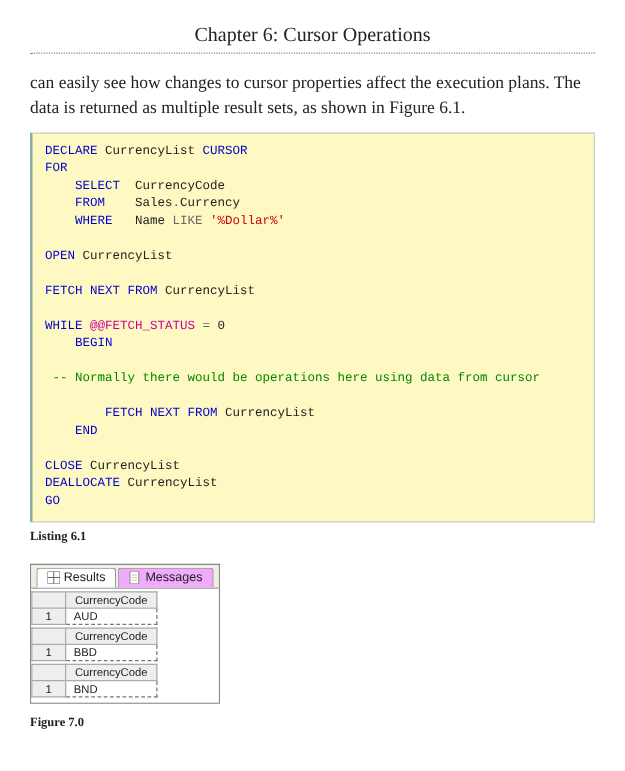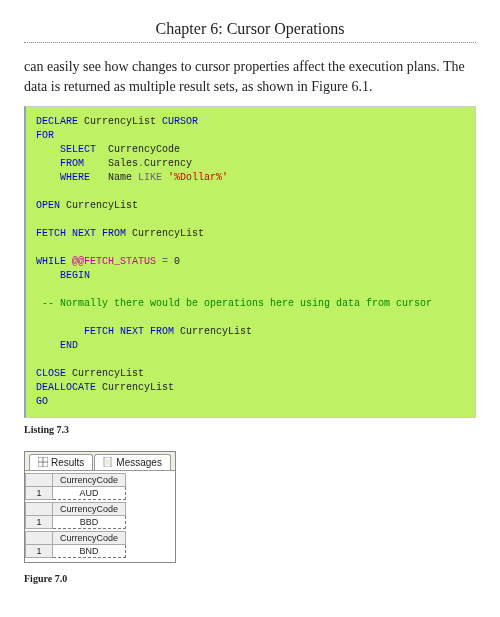--- a/index.html
+++ b/index.html
@@ -20,21 +20,21 @@
     border: none;
     border-top: 1px dotted #888;
     margin: 0 0 14px 0;
   }
   .intro-text {
     font-size: 14px;
     line-height: 1.45;
     margin-bottom: 8px;
   }
   .code-block {
-    background: #bef264;
+    background: #fef9c3;
     border: 1px solid #ccc;
     border-left: 2px solid #8aa;
     padding: 8px 10px;
     font-family: 'Courier New', monospace;
     font-size: 10px;
     line-height: 1.4;
     white-space: pre;
     overflow: hidden;
     margin-bottom: 6px;
   }
@@ -68,21 +68,21 @@
     gap: 3px;
     padding: 2px 8px;
     font-size: 10px;
     background: #fff;
     border: 1px solid #999;
     border-bottom: none;
     border-radius: 3px 3px 0 0;
     margin-right: 1px;
   }
   .tab.inactive {
-    background: #ffffff;
+    background: #f0abfc;
   }
   .tab-icon-results {
     display: inline-block;
     width: 10px;
     height: 10px;
   }
   .tab-icon-messages {
     display: inline-block;
     width: 10px;
     height: 10px;
@@ -113,21 +113,21 @@
     width: 14px;
     padding: 1px 3px;
   }
   .mini-grid .corner {
     background: #eee;
     width: 14px;
   }
   .mini-grid .value {
     border: 1px dashed #777;
     min-width: 60px;
-    text-align: center;
+    text-align: left;
   }
 </style>
 </head>
 <body>
 
 <div class="chapter-header">Chapter 6: Cursor Operations</div>
 <hr class="dotted-rule">
 
 <p class="intro-text">can easily see how changes to cursor properties affect the execution plans. The data is returned as multiple result sets, as shown in Figure 6.1.</p>
 
@@ -146,21 +146,21 @@
 
 <span class="kw-green"> -- Normally there would be operations here using data from cursor</span>
 
 <span class="kw-blue">        FETCH</span><span> </span><span class="kw-blue">NEXT</span><span> </span><span class="kw-blue">FROM</span><span> CurrencyList</span>
 <span class="kw-blue">    END</span>
 
 <span class="kw-blue">CLOSE</span><span> CurrencyList</span>
 <span class="kw-blue">DEALLOCATE</span><span> CurrencyList</span>
 <span class="kw-blue">GO</span></div>
 
-<div class="listing-caption">Listing 7.3</div>
+<div class="listing-caption">Listing 6.1</div>
 
 <div class="results-panel">
   <div class="tab-bar">
     <div class="tab">
       <span class="tab-icon-results">
         <svg viewBox="0 0 10 10" width="10" height="10">
             <rect x="0" y="0" width="10" height="10" fill="#fff" stroke="#666" stroke-width="0.8"></rect>
             <line x1="5" y1="0" x2="5" y2="10" stroke="#666" stroke-width="0.8"></line>
             <line x1="0" y1="5" x2="10" y2="5" stroke="#666" stroke-width="0.8"></line>
           </svg>

